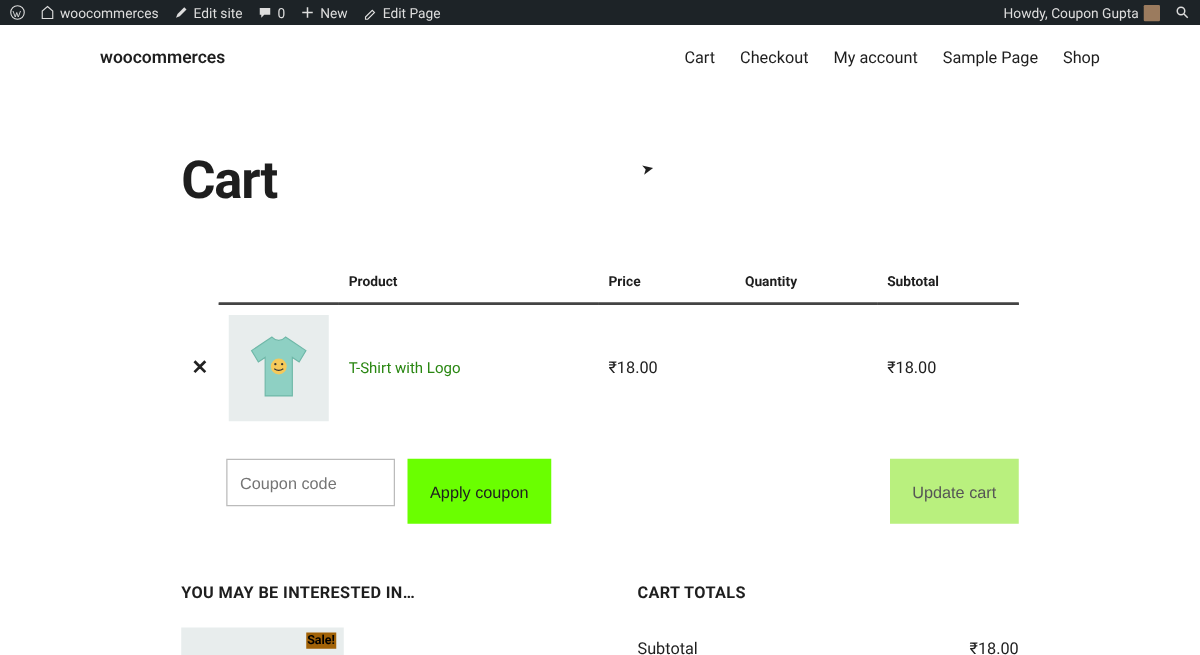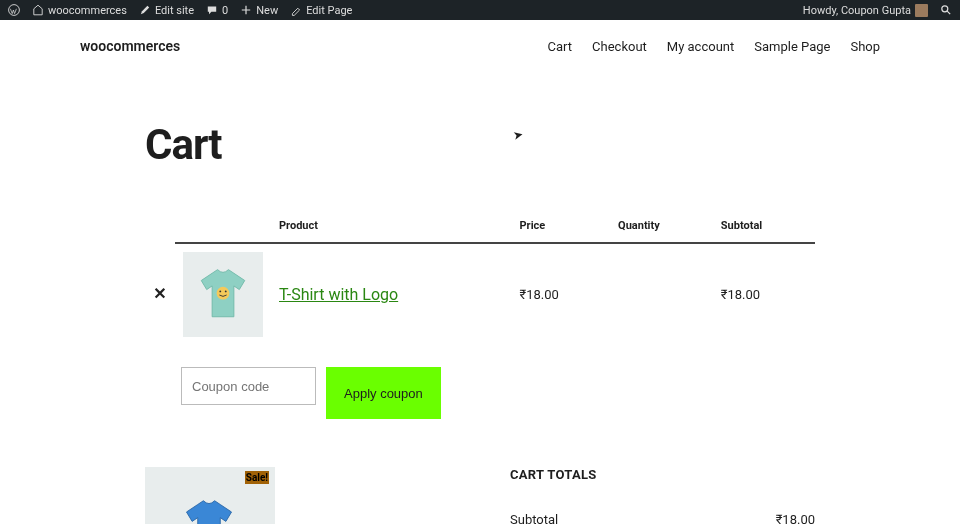--- a/index.html
+++ b/index.html
@@ -24,21 +24,21 @@
 
     
     .cart-table { width: 100%; border-collapse: collapse; }
     .cart-table th { font-weight: 700; text-align: left; padding: 10px 8px; font-size: 11px; border-bottom: 2px solid #444; }
     .cart-table th.th-remove { width: 30px; border-bottom: 1px solid rgba(0,0,0,0); }
     .cart-table th.th-thumb { width: 95px; }
     .cart-table td { padding: 8px; font-size: 13px; vertical-align: middle; }
     .remove-cell { text-align: center; }
     .remove-x { font-size: 16px; cursor: pointer; color: #222; font-weight: 600; display: inline-block; line-height: 1; }
     .thumb { width: 80px; height: 85px; background: #e8eded; display: flex; align-items: center; justify-content: center; }
-    .product-name a { color: #2a8712; text-decoration: underline; cursor: pointer; font-size: 16px; }
+    .product-name a { color: #2a8712; cursor: pointer; font-size: 12px; }
 
     
     .cart-actions { display: flex; align-items: center; justify-content: space-between; margin-top: 22px; }
     .coupon-wrap { display: flex; gap: 10px; padding-left: 36px; }
     .coupon-input { width: 135px; height: 38px; padding: 0 10px; border: 1px solid #bbb; font-size: 13px; }
     .btn { height: 52px; padding: 0 18px; border: none; font-size: 13px; font-weight: 500; cursor: pointer; display: inline-flex; align-items: center; }
     .btn-apply { background: #6aff00; color: #1e1e1e; }
     .btn-update { background: #b9f07e; color: #555; }
 
     
@@ -158,24 +158,26 @@
         <td>₹18.00</td>
       </tr>
     </tbody>
   </table>
 
   <div class="cart-actions">
     <div class="coupon-wrap">
       <input class="coupon-input" type="text" placeholder="Coupon code" style="">
       <button class="btn btn-apply">Apply coupon</button>
     </div>
+    <button class="btn btn-update">Update cart</button>
   </div>
 
   <div class="bottom">
     <div class="interest">
+      <div class="section-h">YOU MAY BE INTERESTED IN…</div>
       <div class="sale-card">
         <span class="sale-badge">Sale!</span>
         <svg class="sale-tshirt" viewBox="0 0 64 64">
           <path d="M20 8 L26 4 Q32 10 38 4 L44 8 L56 16 L50 26 L44 22 L44 56 L20 56 L20 22 L14 26 L8 16 Z" fill="#3a87d6" stroke="#2d6aaa" stroke-width="1"></path>
         </svg>
       </div>
     </div>
     <div class="totals">
       <div class="section-h">CART TOTALS</div>
       <div class="totals-row">

